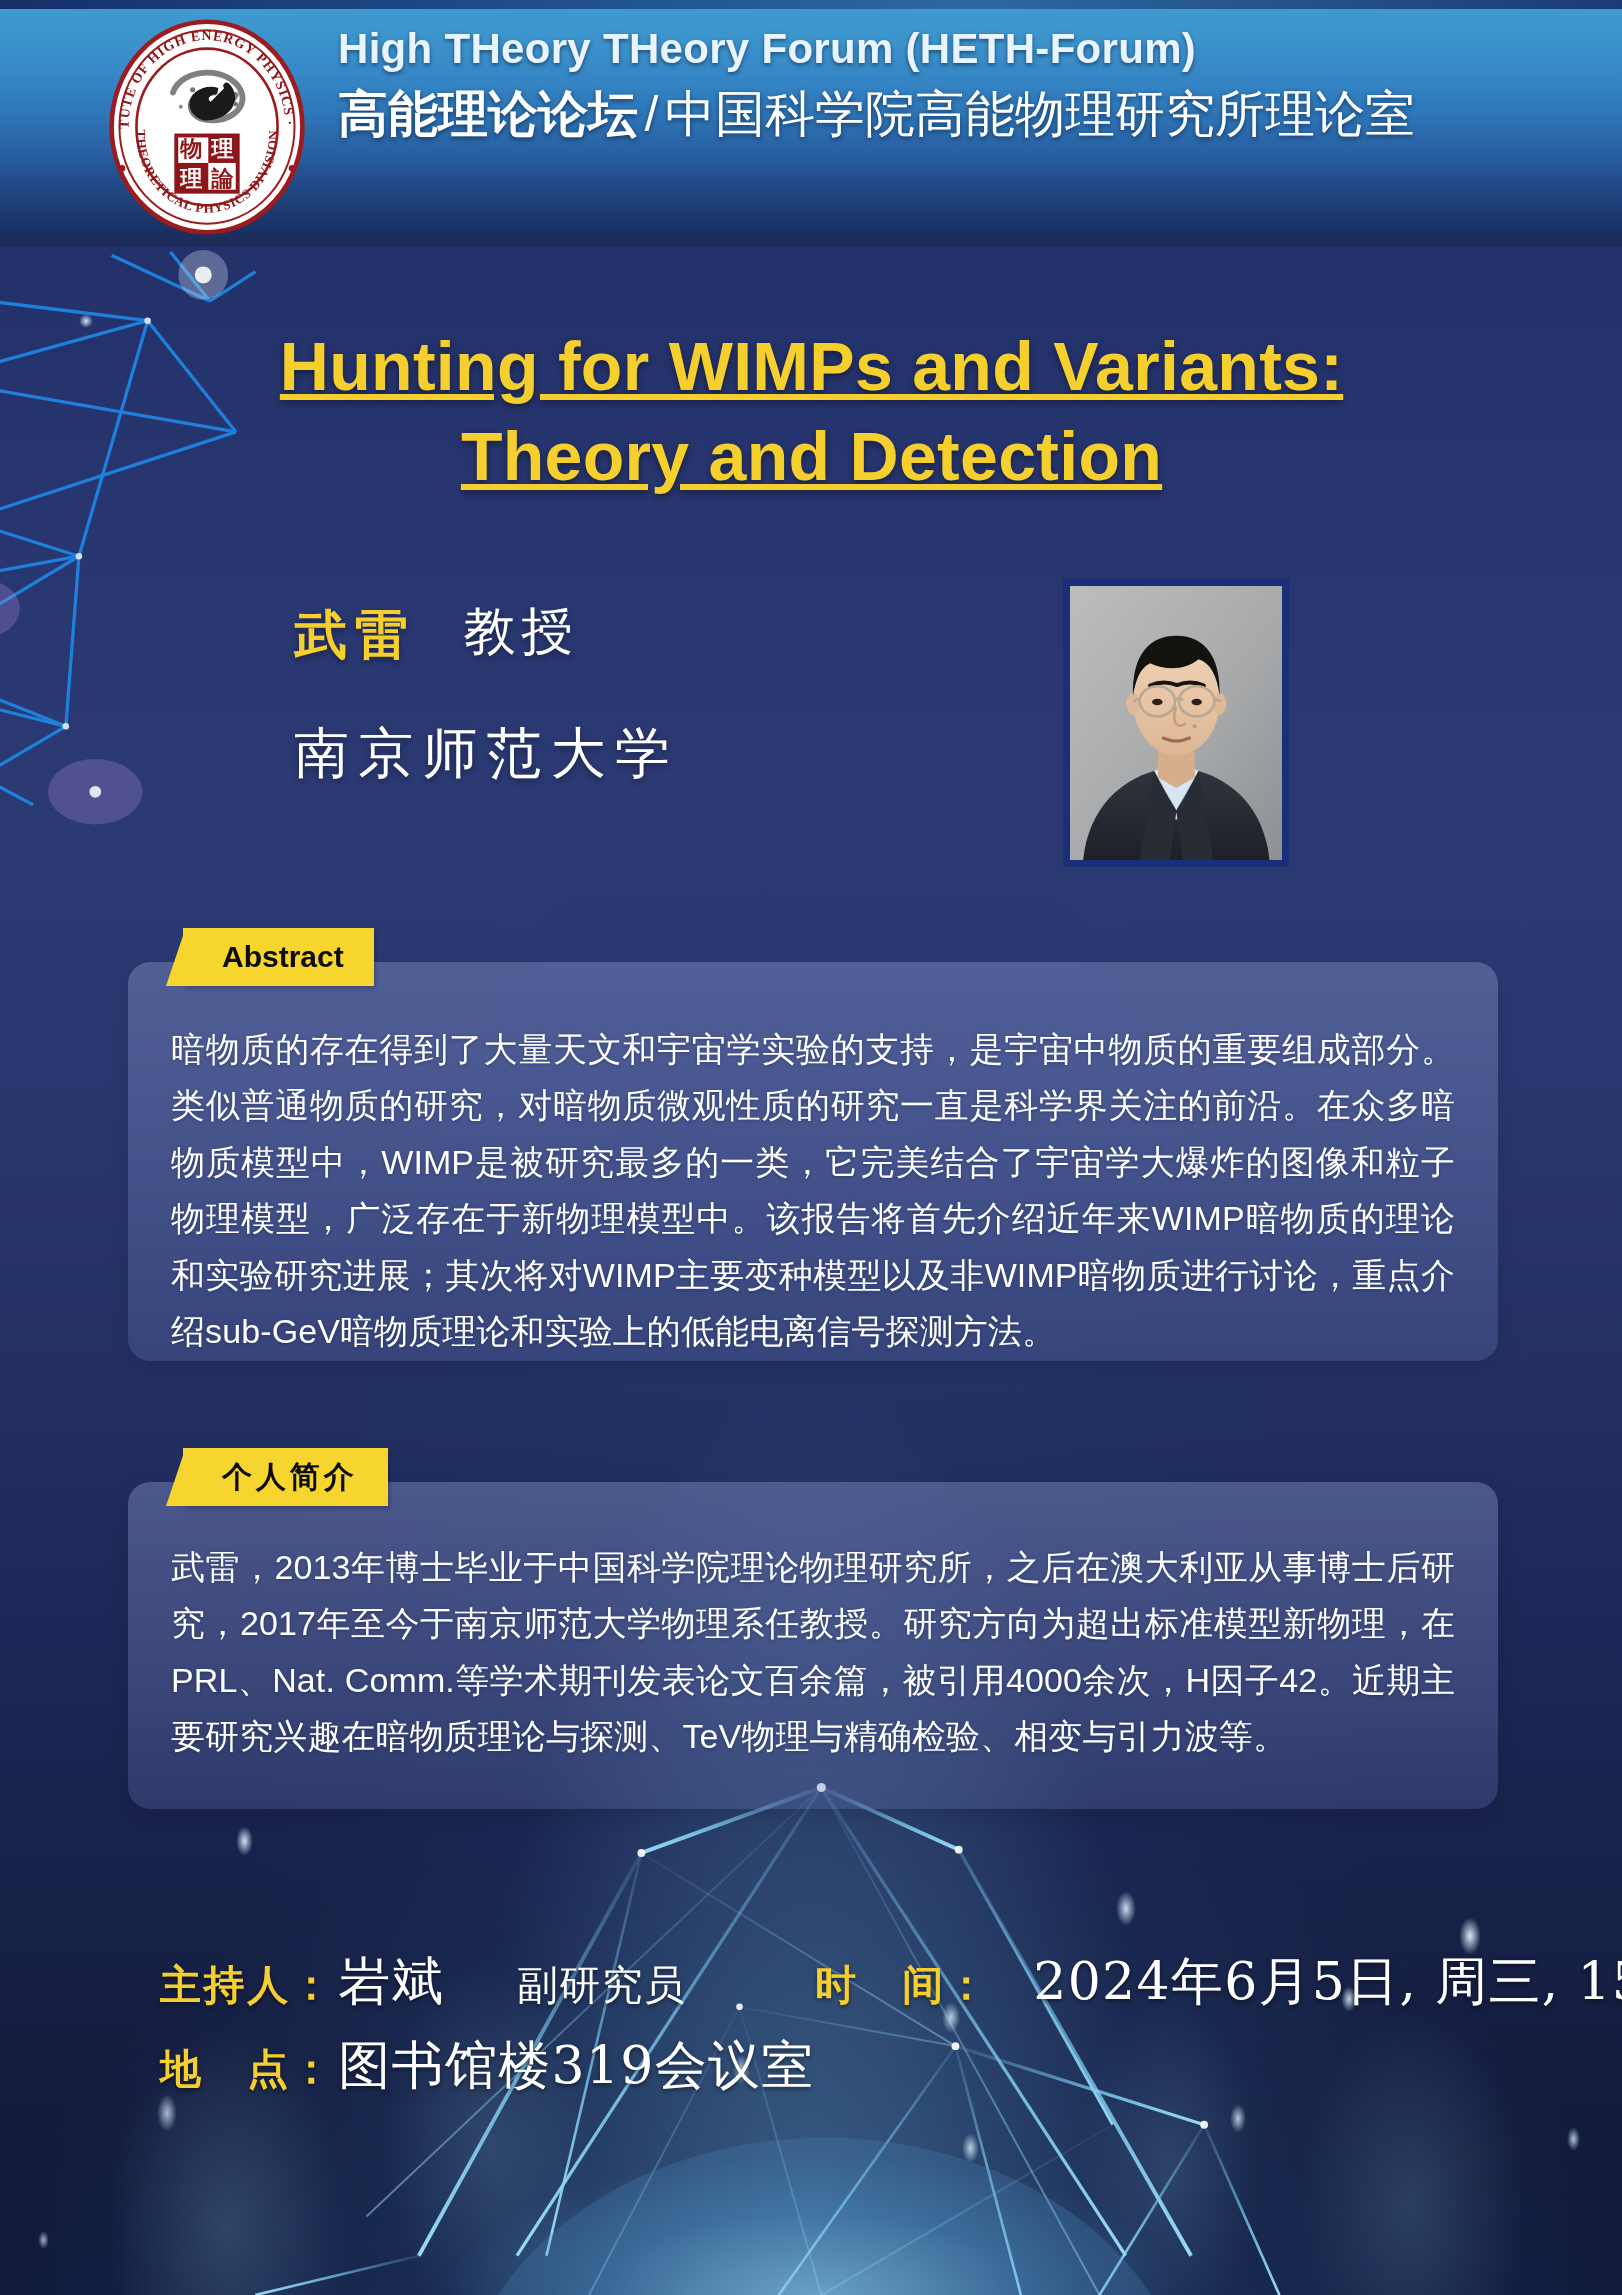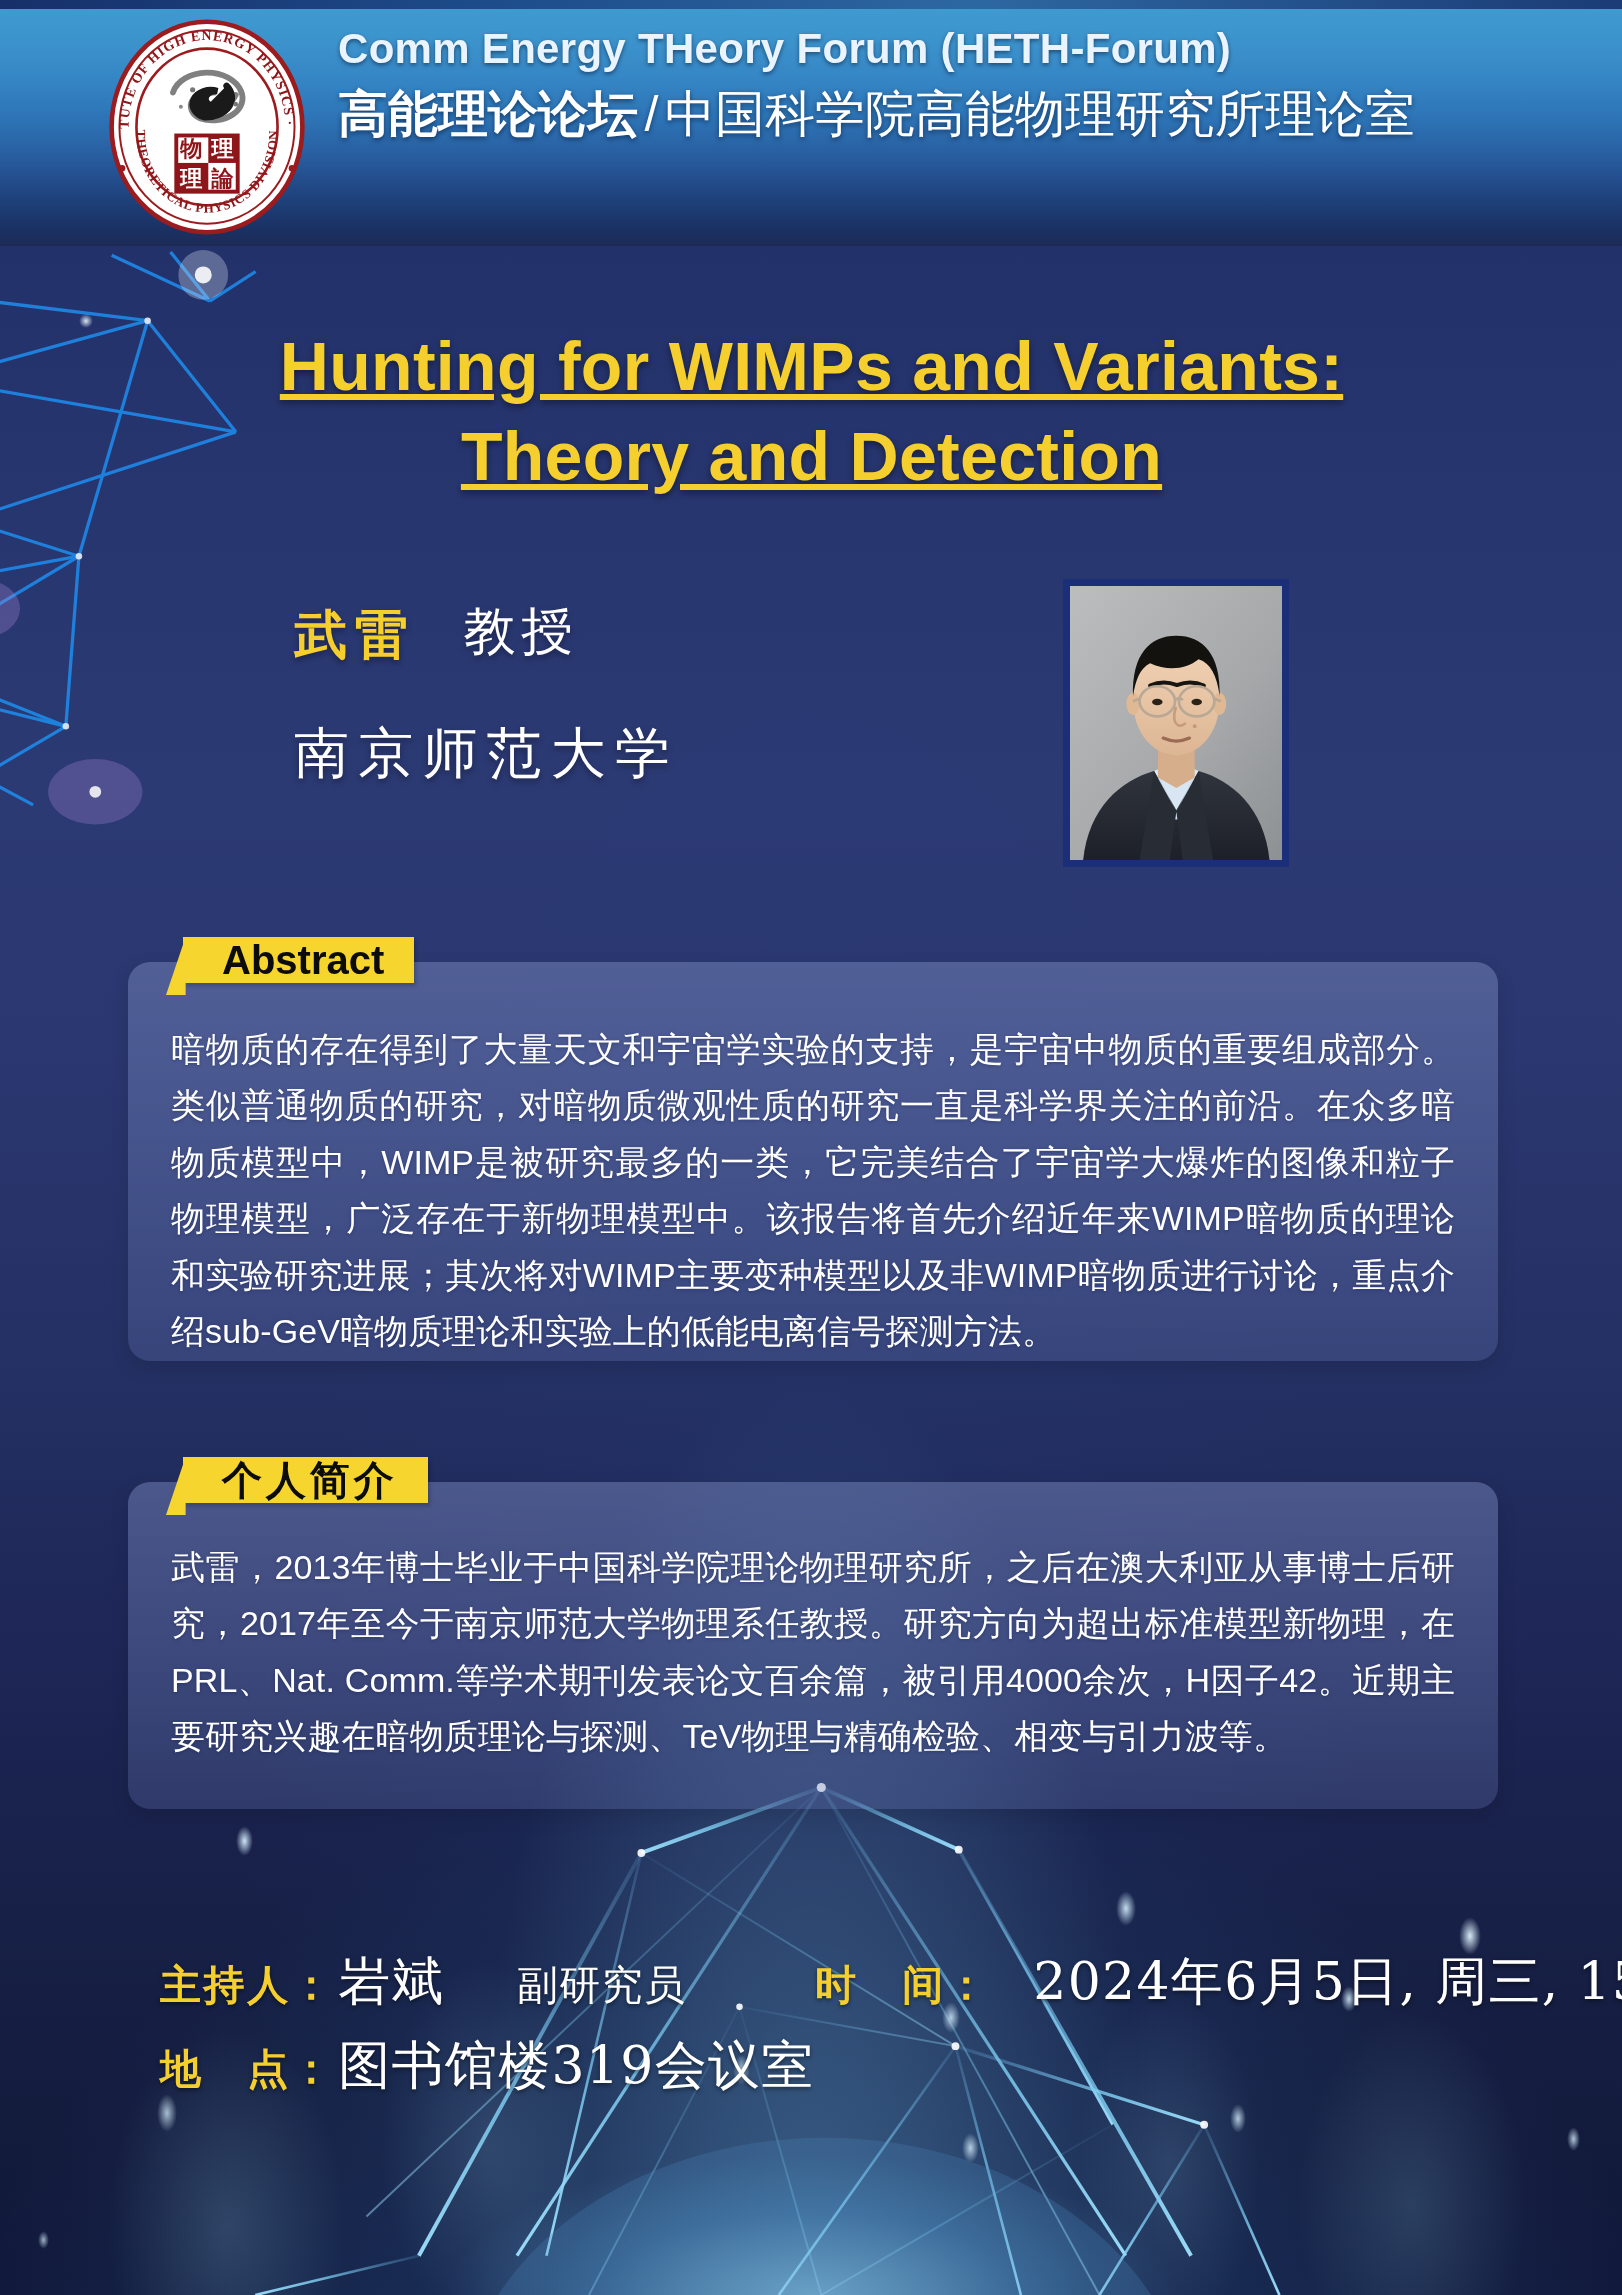--- a/index.html
+++ b/index.html
@@ -133,30 +133,29 @@
     position:absolute;left:128px;width:1370px;
     background:linear-gradient(180deg, rgba(138,153,206,0.40) 0%, rgba(120,136,196,0.34) 55%, rgba(104,120,182,0.28) 100%);
     border-radius:22px;
     box-shadow:0 6.5px 19.6px rgba(0,0,0,.12);
   }
   #panel-abstract{top:962px;height:399px;}
   #panel-bio{top:1482px;height:327px;}
 
   .tag{
     position:absolute;
-    height:46px;
+    height:58px;
     background:#f5d52e;
     display:flex;align-items:center;
     padding:0 30px 0 39px;
     color:#0c0c0c;
     font-weight:bold;
-    font-size:40px;
+    font-size:30px;
     line-height:1;
     box-shadow:2px 2.6px 3.9px rgba(0,0,0,.20);
-    margin-top:9px;
   }
   .tag::before{
     content:"";position:absolute;left:-17px;top:0;
     width:19.6px;height:58px;
     background:#f5d52e;
     clip-path:polygon(100% 0, 100% 100%, 0 100%);
   }
   #tag-abstract{left:183px;top:928px;}
   #tag-bio{left:183px;top:1448px;letter-spacing:3.9px;}
 
@@ -335,21 +334,21 @@
             <text x="24" y="38" font-size="34" fill="#8E1519" text-anchor="middle" font-family="'DejaVu Serif',serif" font-weight="bold">論</text>
           </g>
           <g fill="#9B1B1E">
             <circle cx="20" cy="228" r="5"></circle>
               <circle cx="280" cy="228" r="5"></circle>
           </g>
         </svg>
       </div>
 
       <div id="header-text">
-        <div id="header-line1">Comm Energy THeory Forum  (HETH-Forum)</div>
+        <div id="header-line1">High THeory THeory Forum  (HETH-Forum)</div>
         <div id="header-line2">
           <span>高能理论论坛</span><span class="sep">/</span><span class="light">中国科学院高能物理研究所理论室</span>
         </div>
       </div>
 
     </div>
   </div>
 
   <div id="talk-title">
     <div>Hunting for WIMPs and Variants:</div>

